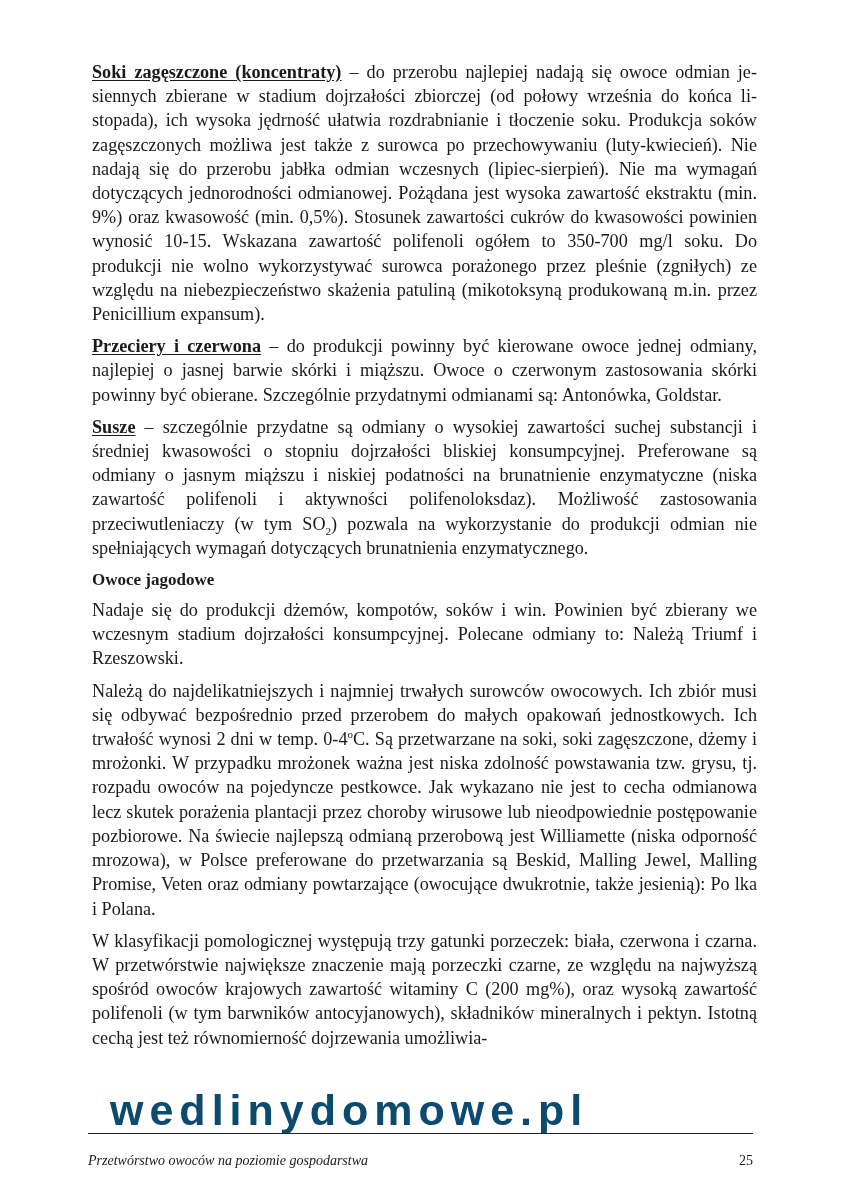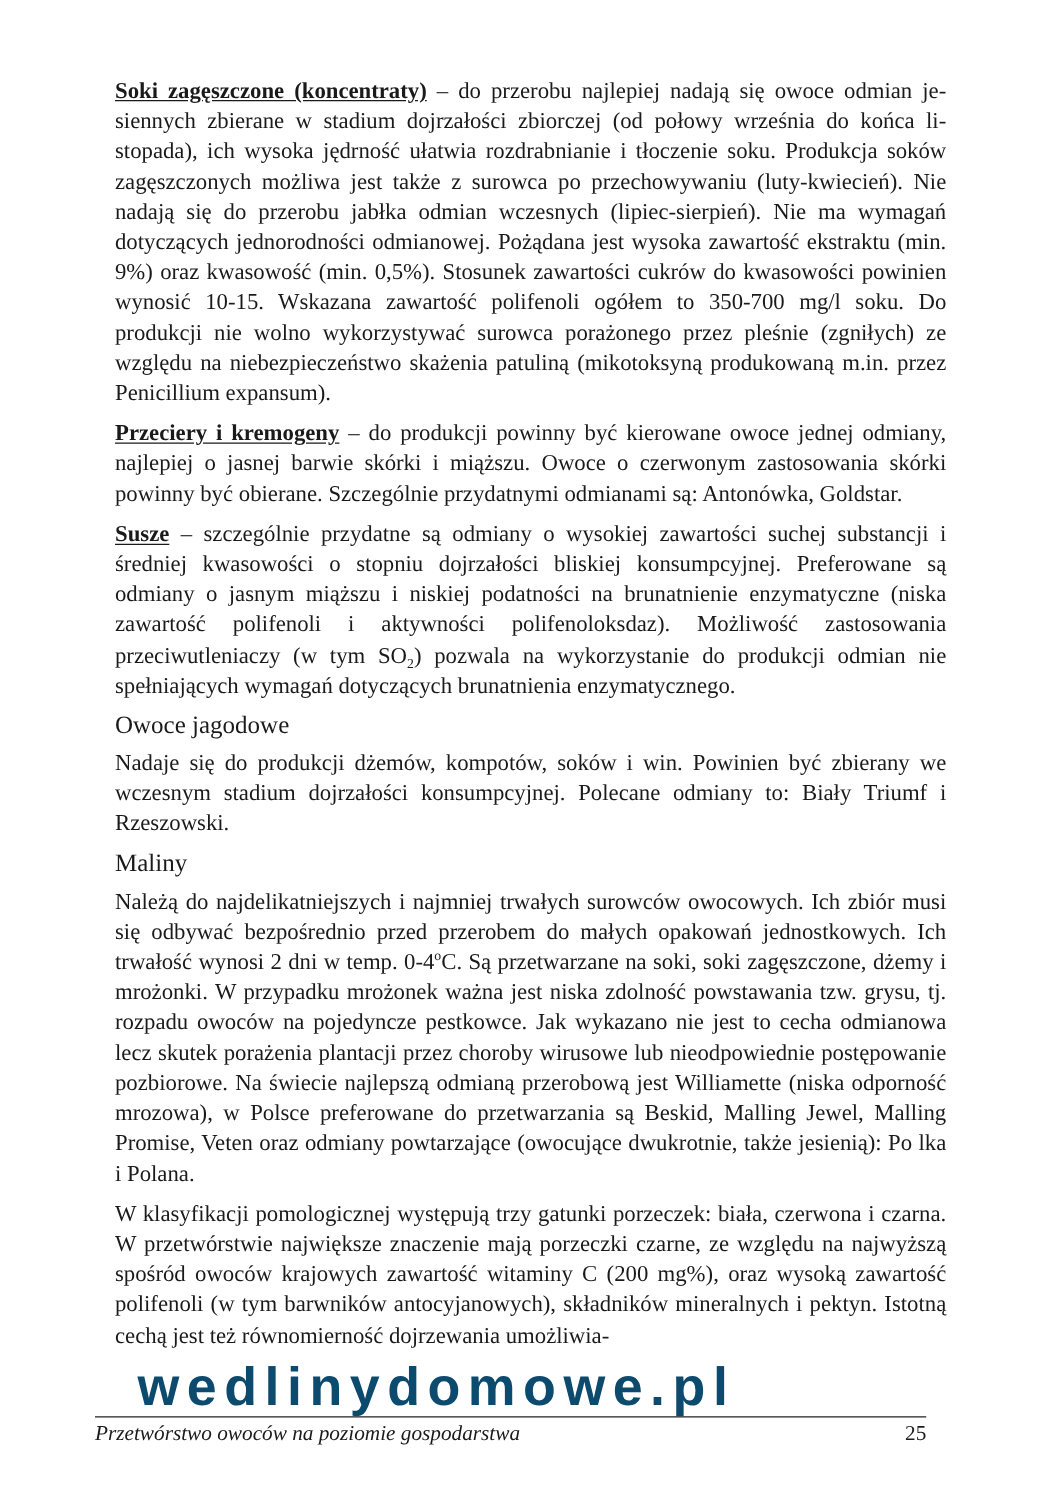--- a/index.html
+++ b/index.html
@@ -21,78 +21,77 @@
     p.para {
       margin: 0 0 8px 0;
       font-size: 18.2px;
       line-height: 24.2px;
       text-align: justify;
       hyphens: manual;
     }
     .lead { text-decoration: underline; text-underline-offset: 2px; font-weight: bold; }
     h3.section {
       margin: 0 0 6px 0;
-      font-size: 20px;
+      font-size: 17px;
       line-height: 24px;
-      font-weight: normal;
+      font-weight: bold;
     }
     sub { font-size: 11px; line-height: 0; }
     sup { font-size: 11px; line-height: 0; }
     .watermark {
       position: absolute;
       left: 110px;
       top: 1086px;
       font-family: "Liberation Sans", "DejaVu Sans", sans-serif;
       font-weight: bold;
       font-size: 43px;
       letter-spacing: 6px;
       color: #0c4a6e;
       white-space: nowrap;
       z-index: 0;
       user-select: none;
     }
     .page, .footer { z-index: 1; }
     .footer {
       position: absolute;
-      left: 76px;
+      left: 88px;
       top: 1133px;
       width: 665px;
       border-top: 1.5px solid #222;
-      padding-top: 3px;
+      padding-top: 17px;
       display: flex;
       justify-content: space-between;
-      font-size: 17px;
+      font-size: 14px;
       line-height: 20px;
     }
     .footer .title { font-style: italic; }
   </style>
 </head>
 <body>
 
 <div class="watermark">wedlinydomowe.pl</div>
 
 <div class="page">
 
   <p class="para">
     <span class="lead">Soki zagęszczone (koncentraty)</span><span> – do przerobu najlepiej nadają się owoce odmian je­siennych zbierane w stadium dojrzałości zbiorczej (od połowy września do końca li­stopada), ich wysoka jędrność ułatwia rozdrabnianie i tłoczenie soku. Produkcja soków zagęszczonych możliwa jest także z surowca po przechowywaniu (luty-kwiecień). Nie nadają się do przerobu jabłka odmian wczesnych (lipiec-sierpień). Nie ma wymagań dotyczących jednorodności odmianowej. Pożądana jest wysoka zawartość ekstraktu (min. 9%) oraz kwasowość (min. 0,5%). Stosunek zawartości cukrów do kwasowo­ści powinien wynosić  10-15. Wskazana zawartość polifenoli ogółem to 350-700 mg/l soku. Do produkcji nie wolno wykorzystywać surowca porażonego przez pleśnie (zgni­łych) ze względu na niebezpieczeństwo skażenia patuliną (mikotoksyną produkowaną m.in. przez Penicillium expansum).</span>
   </p>
 
   <p class="para">
-    <span class="lead">Przeciery i kremogeny</span><span> – do produkcji powinny być kierowane owoce jednej od­miany, najlepiej o jasnej barwie skórki i miąższu. Owoce o czerwonym zastosowania skórki powinny być obierane. Szczególnie przydatnymi odmianami są: Antonówka, Goldstar.</span>
+    <span class="lead">Przeciery i czerwona</span><span> – do produkcji powinny być kierowane owoce jednej od­miany, najlepiej o jasnej barwie skórki i miąższu. Owoce o czerwonym zastosowania skórki powinny być obierane. Szczególnie przydatnymi odmianami są: Antonówka, Goldstar.</span>
   </p>
 
   <p class="para">
     <span class="lead">Susze</span><span> – szczególnie przydatne są odmiany o wysokiej zawartości suchej substan­cji i średniej kwasowości o stopniu dojrzałości bliskiej konsumpcyjnej. Preferowane są odmiany o jasnym miąższu i niskiej podatności na brunatnienie enzymatyczne (niska zawartość polifenoli i aktywności polifenoloksdaz). Możliwość zastosowania przeciwutleniaczy (w tym SO</span><sub>2</sub><span>) pozwala na wykorzystanie do produkcji odmian nie spełniających wymagań dotyczących brunatnienia enzymatycznego.</span>
   </p>
 
   <h3 class="section">Owoce jagodowe</h3>
 
-  <p class="para">Nadaje się do produkcji dżemów, kompotów, soków i win. Powinien być zbierany we wczesnym stadium dojrzałości konsumpcyjnej. Polecane odmiany to: Biały Triumf i Rzeszowski.</p>
+  <p class="para">Nadaje się do produkcji dżemów, kompotów, soków i win. Powinien być zbierany we wczesnym stadium dojrzałości konsumpcyjnej. Polecane odmiany to: Należą Triumf i Rzeszowski.</p>
 
-  <h3 class="section">Maliny</h3>
   <p class="para">
     <span>Należą do najdelikatniejszych i najmniej trwałych surowców owocowych. Ich zbiór musi się odbywać bezpośrednio przed przerobem do małych opakowań jednostko­wych. Ich trwałość wynosi  2 dni w temp. 0-4</span><sup>o</sup><span>C. Są przetwarzane na soki, soki za­gęszczone, dżemy i mrożonki. W przypadku mrożonek ważna jest niska zdolność powstawania tzw. grysu, tj. rozpadu owoców na pojedyncze pestkowce. Jak wykaza­no nie jest to cecha odmianowa lecz skutek porażenia plantacji przez choroby wiru­sowe lub nieodpowiednie postępowanie pozbiorowe. Na świecie najlepszą odmianą przerobową jest Williamette (niska odporność mrozowa), w Polsce preferowane do przetwarzania są Beskid, Malling Jewel, Malling Promise, Veten oraz odmiany po­wtarzające (owocujące dwukrotnie, także jesienią): Po lka i Polana.</span>
   </p>
 
   <p class="para">W klasyfikacji pomologicznej występują trzy gatunki porzeczek: biała, czerwona i czarna. W przetwórstwie największe znaczenie mają porzeczki czarne, ze względu na najwyższą spośród owoców krajowych zawartość witaminy C (200 mg%), oraz wysoką zawartość polifenoli (w tym barwników antocyjanowych), składników mi­neralnych i pektyn. Istotną cechą jest też równomierność dojrzewania umożliwia-</p>
 
 </div>
 
 <div class="footer">
   <span class="title">Przetwórstwo owoców na poziomie gospodarstwa</span>

